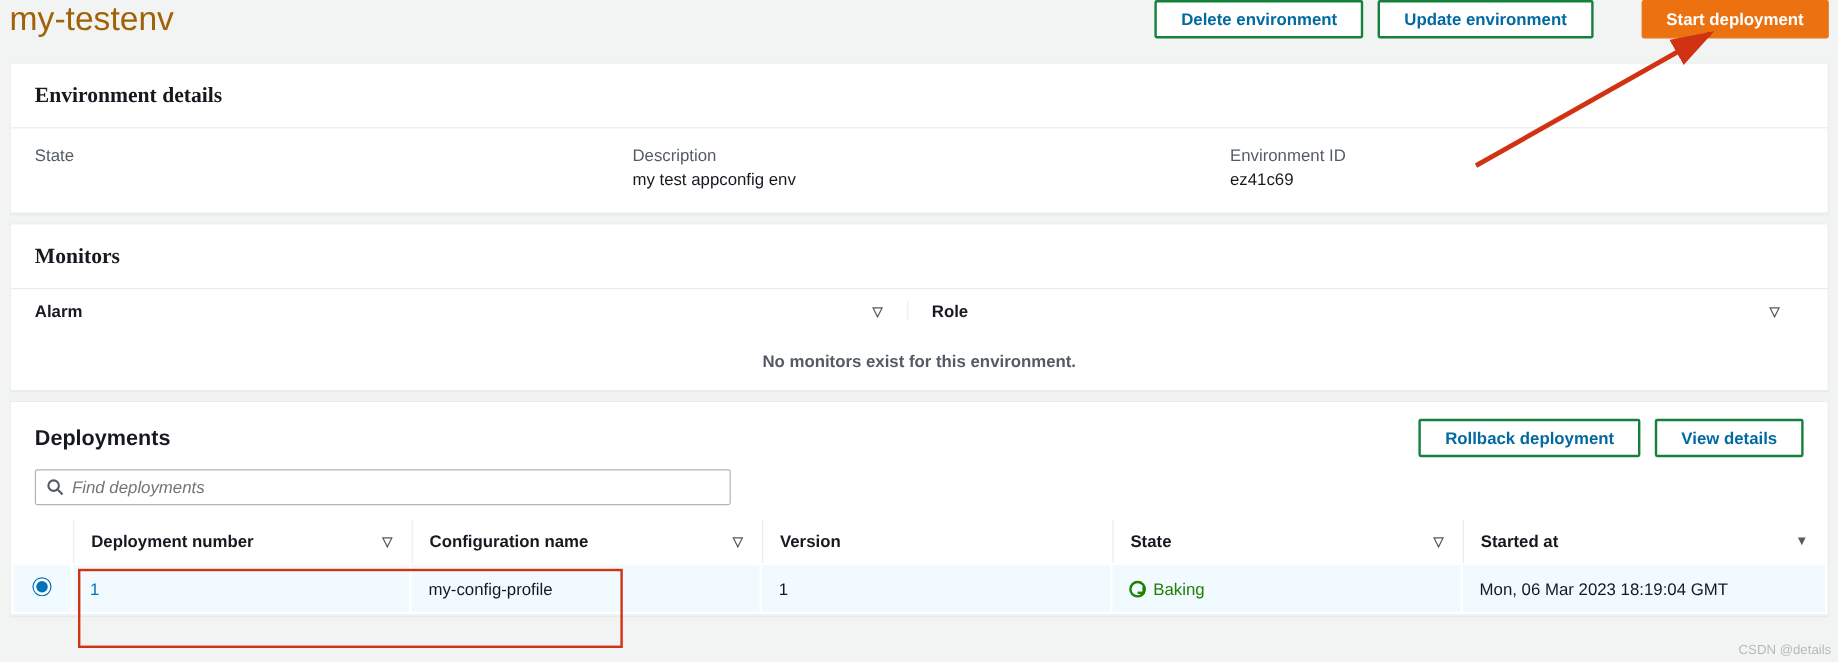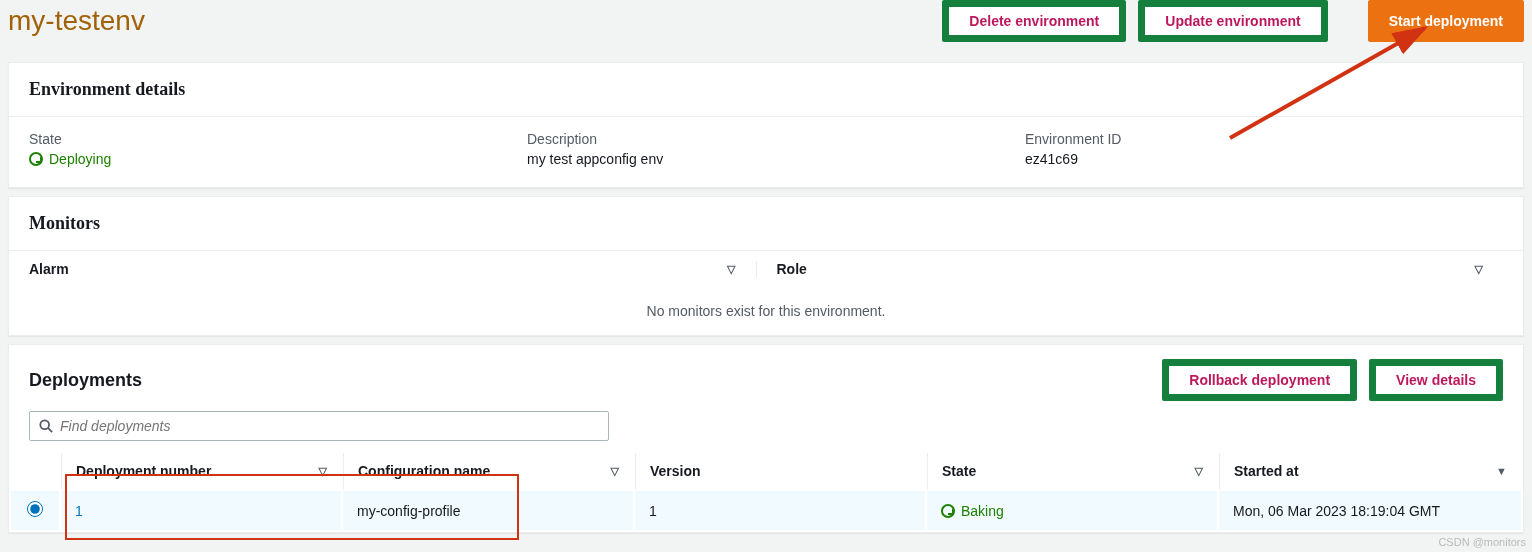--- a/index.html
+++ b/index.html
@@ -26,22 +26,22 @@
       color: #a16207;
     }
     .header-actions { display: flex; gap: 12px; }
     .btn {
       padding: 6px 20px;
       font-size: 14px;
       font-weight: 700;
       border-radius: 2px;
       cursor: pointer;
       background: #fff;
-      border: 7px solid #15803d;
-      color: #be185d;
+      border: 2px solid #15803d;
+      color: #0369a1;
     }
     .btn-primary {
       background: #ec7211;
       border: 1px solid #ec7211;
       color: #fff;
       margin-left: 28px;
     }
     .panel {
       background: #fff;
       margin: 8px;
@@ -85,20 +85,21 @@
       font-size: 14px; font-weight: 700;
     }
     .monitors-header > div { flex: 1; display: flex; justify-content: space-between; align-items: center; padding-right: 20px; }
     .monitors-header > div:first-child { border-right: 1px solid #eaeded; }
     .monitors-header > div:last-child { padding-left: 20px; }
     .sort-icon { color: #545b64; font-size: 11px; }
     .empty-msg {
       text-align: center;
       padding: 16px;
       color: #545b64;
+      font-weight: bold;
     }
     .deploy-controls {
       display: flex; justify-content: space-between; align-items: center;
       padding: 14px 20px 10px 20px;
     }
     .deploy-title { font-size: 18px; font-weight: 700; }
     .deploy-right { display: flex; gap: 12px; align-items: center; padding-left: 12px; }
     .search-wrap {
       margin: 0 20px 10px 20px;
       position: relative;
@@ -176,24 +177,20 @@
     <button class="btn">Update environment</button>
     <button class="btn btn-primary">Start deployment</button>
   </div>
 </div>
 
 <div class="panel">
   <div class="panel-title">Environment details</div>
   <div class="details-grid">
     <div>
       <div class="detail-label">State</div>
-      <div class="detail-value status">
-        <span class="status-icon"></span>
-        <span>Deploying</span>
-      </div>
     </div>
     <div>
       <div class="detail-label">Description</div>
       <div class="detail-value">my test appconfig env</div>
     </div>
     <div>
       <div class="detail-label">Environment ID</div>
       <div class="detail-value">ez41c69</div>
     </div>
   </div>
@@ -286,13 +283,13 @@
 <div class="highlight-box"></div>
 <svg class="arrow-svg" width="230" height="130">
   <defs>
     <marker id="ah" markerWidth="10" markerHeight="10" refX="8" refY="3" orient="auto">
       <path d="M0,0 L9,3 L0,6 Z" fill="#d13212"></path>
     </marker>
   </defs>
   <line x1="10" y1="118" x2="205" y2="8" stroke="#d13212" stroke-width="4" marker-end="url(#ah)"></line>
 </svg>
 
-<div class="watermark">CSDN @monitors</div>
+<div class="watermark">CSDN @details</div>
 
 </body></html>

